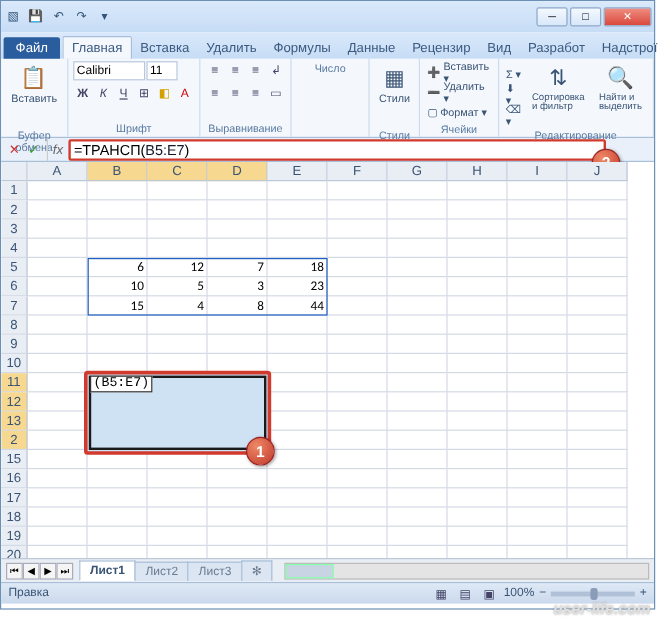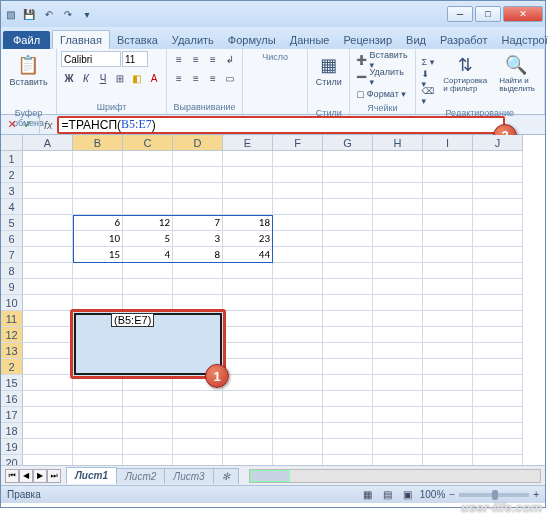--- a/index.html
+++ b/index.html
@@ -27,38 +27,38 @@
 .font-sel { border:1px solid #b7c8de; background:#fff; font-size:10px; padding:0 2px; height:16px; }
 .mini { width:16px; height:16px; font-size:10px; color:#446; }
 .cells-col { display:flex; flex-direction:column; gap:0px; font-size:9px; color:#3a5475;}
 .cells-col .row { display:flex; align-items:center; gap:2px; cursor:pointer; padding:0 2px; height:17px;}
 .formula-bar { height:20px; background:#e9f0f9; border-bottom:1px solid #a8bfd9; display:flex; align-items:center; font-size:11px; }
 .name-box { width:74px; height:18px; border:1px solid #b7c8de; background:#fff; margin:0 2px; padding:0 4px; display:flex; align-items:center; }
 .fx-btns { display:flex; gap:2px; padding:0 4px; border-right:1px solid #ccc; height:18px; align-items:center;}
 .fx-btns span { width:14px; cursor:pointer; text-align:center; font-size:11px; color:#555;}
 .fx { font-style:italic; color:#666; padding:0 4px; cursor:pointer;}
 .formula-input { flex:1; height:18px; border:2px solid #d13b2e; background:#fff; padding:0 3px; display:flex; align-items:center; font-family:Calibri,sans-serif; font-size:12px; margin-right:40px; border-radius:2px; position:relative;}
-.formula-input .ref { color:#1d4ed8;font-family:Liberation Serif, serif; }
+.formula-input .ref { color:#0f172a; }
 .callout { width:24px; height:24px; border-radius:50%; background:radial-gradient(circle at 35% 30%,#e86,#c0392b); border:1px solid #922; color:#fff; font-weight:bold; display:flex; align-items:center; justify-content:center; font-size:13px; position:absolute; box-shadow:1px 1px 3px rgba(0,0,0,.4);}
 .sheet-area { position:relative; height:330px; overflow:hidden; background:#fff; }
 .corner { position:absolute; left:0; top:0; width:22px; height:16px; background:#e9edf4; border-right:1px solid #bcc7d8; border-bottom:1px solid #bcc7d8; }
 .col-headers { position:absolute; left:22px; top:0; height:16px; display:flex; }
 .col-h { width:50px; height:16px; background:#e9edf4; border-right:1px solid #bcc7d8; border-bottom:1px solid #bcc7d8; font-size:11px; color:#3a5475; display:flex; align-items:center; justify-content:center; }
 .row-headers { position:absolute; left:0; top:16px; width:22px; }
 .row-h { height:16px; background:#e9edf4; border-right:1px solid #bcc7d8; border-bottom:1px solid #d4dae5; font-size:11px; color:#3a5475; display:flex; align-items:center; justify-content:center; }
 .row-h.sel, .col-h.sel { background:#f7d890; }
 .grid { position:absolute; left:22px; top:16px; }
 .cell { position:absolute; width:50px; height:16px; border-right:1px solid #d4dae5; border-bottom:1px solid #d4dae5; font-size:11px; font-family:Calibri,sans-serif; display:flex; align-items:center; justify-content:flex-end; padding:0 2px; }
 .data-range { position:absolute; border:1px solid #2060c0; }
 .active-range { position:absolute; background:#cfe2f3; border:3px solid #d13b2e; border-radius:3px; }
 .active-range .inner { position:absolute; inset:1px; border:2px solid #1a1a1a; background:#cfe2f3;}
-.active-cell-text { position:absolute; background:#fff; font-size:11px; font-family:Liberation Sans, sans-serif; padding:0 2px; border:1px solid #333;margin-left:36px; }
+.active-cell-text { position:absolute; background:#fff; font-size:11px; font-family:Liberation Mono, monospace; padding:0 2px; border:1px solid #333; }
 .sheet-tabs { height:20px; background:#e9edf4; border-top:1px solid #bcc7d8; display:flex; align-items:center; font-size:10px; padding:0 4px; gap:0;}
 .nav-btn { width:14px; height:14px; border:1px solid #aab; background:#f5f5f5; font-size:8px; display:flex; align-items:center; justify-content:center; cursor:pointer;}
-.sheet-tab { padding:2px 8px; background:#fff; border:1px solid #a8bfd9; border-bottom:none; margin-left:-1px; cursor:pointer; color:#3a5475;font-style:italic;}
+.sheet-tab { padding:2px 8px; background:#fff; border:1px solid #a8bfd9; border-bottom:none; margin-left:-1px; cursor:pointer; color:#3a5475;}
 .sheet-tab.active { background:#fff; font-weight:bold; border-bottom:1px solid #fff;}
 .sheet-tab.inactive { background:#dce6f2; color:#6a7a90;}
 .hscroll { flex:1; height:14px; background:#e4e4e4; margin-left:10px; border:1px solid #bbb; position:relative;}
 .hscroll .thumb { position:absolute; left:0; width:40px; height:12px; background:#c8d4e4; border:1px solid #8fa;}
 .statusbar { height:18px; background:linear-gradient(#dfe9f6,#cad9ec); border-top:1px solid #a8bfd9; display:flex; align-items:center; justify-content:space-between; font-size:10px; color:#3a5475; padding:0 6px;}
 .zoom { display:flex; align-items:center; gap:4px;}
 .zoom .track { width:70px; height:4px; background:#b0c0d6; position:relative;}
 .zoom .track::after { content:''; position:absolute; left:33px; top:-3px; width:6px; height:10px; background:#8a9db8; border-radius:2px;}
 .watermark { position:absolute; right:8px; bottom:2px; font-size:13px; font-style:italic; color:#e0e0e0; font-weight:bold; text-shadow:0 0 2px #999;}
 </style>

